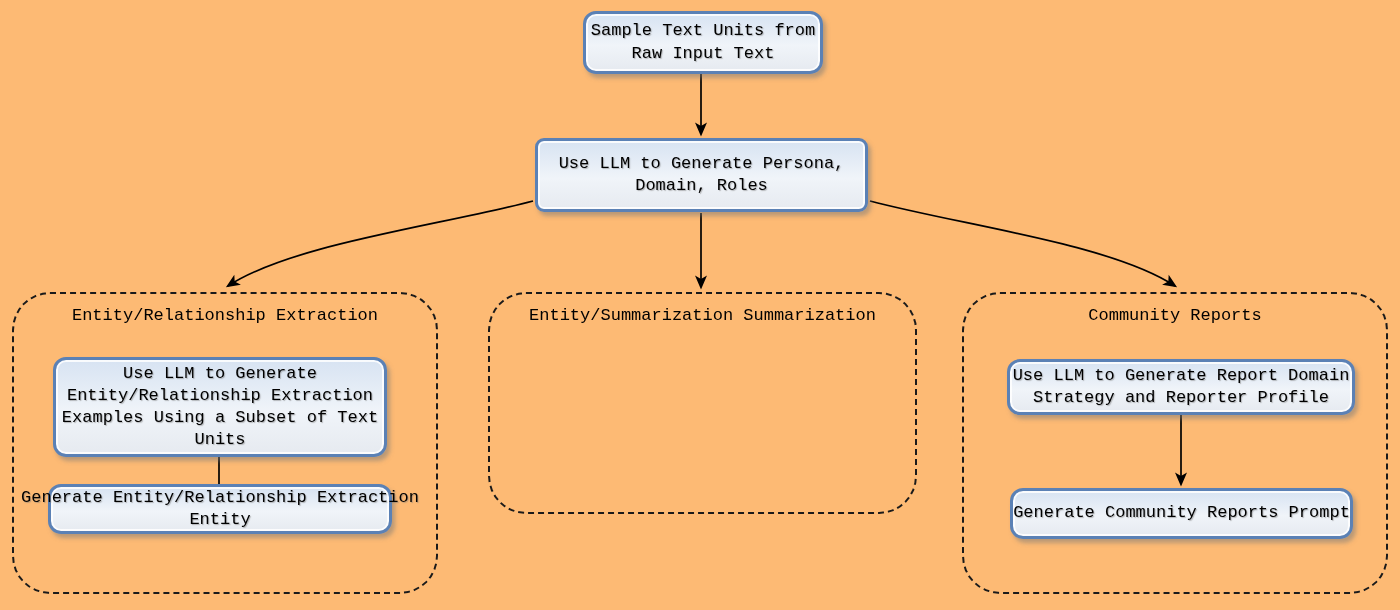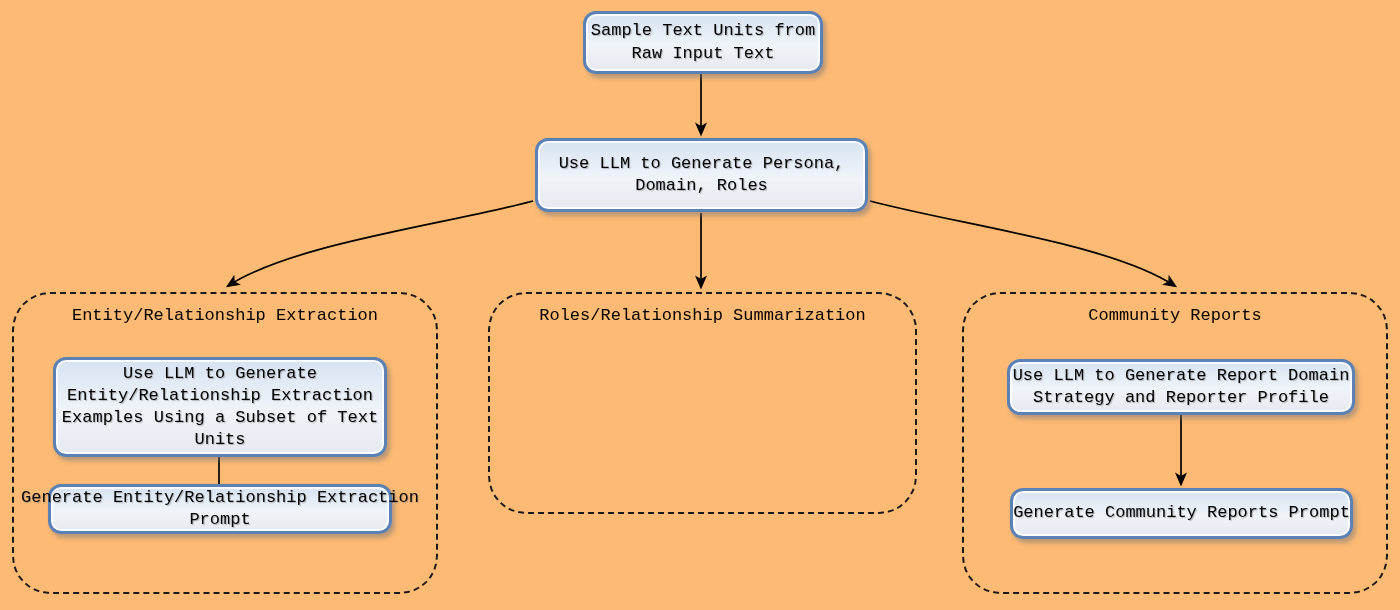--- a/index.html
+++ b/index.html
@@ -27,21 +27,21 @@
     position:absolute;box-sizing:border-box;
     border:2px dashed var(--container-border,#1a1a1a);
     border-radius:38px;background:transparent;
   }
   .group-label{
     position:absolute;top:12px;left:0;width:100%;
     text-align:center;font-size:17px;white-space:nowrap;
   }
   
   #n-sample          {left:583px;top:11px;  width:240px;height:63px;}
-  #n-persona         {left:535px;top:138px; width:333px;height:74px;}
+  #n-persona         {left:535px;top:138px; width:333px;height:74px;border-radius:9px;}
   #g-extraction      {left:12px; top:292px; width:426px;height:302px;}
   #n-extract-examples{left:53px; top:357px; width:334px;height:100px;border-radius:13px;}
   #n-extract-prompt  {left:48px; top:484px; width:344px;height:50px;}
   #g-summarization   {left:488px;top:292px; width:429px;height:222px;}
   #n-summ-prompt     {left:513px;top:359px; width:379px;height:56px;}
   #g-community       {left:962px;top:292px; width:426px;height:302px;}
   #n-report-ranking  {left:1007px;top:359px;width:348px;height:56px;}
   #n-community-prompt{left:1010px;top:488px;width:343px;height:51px;}
 </style>
 </head>
@@ -77,25 +77,25 @@
     <div class="group-label">Entity/Relationship Extraction</div>
   </div>
   <div class="node" id="n-extract-examples">
     <span class="ln">Use LLM to Generate</span>
     <span class="ln">Entity/Relationship Extraction</span>
     <span class="ln">Examples Using a Subset of Text</span>
     <span class="ln">Units</span>
   </div>
   <div class="node" id="n-extract-prompt">
     <span class="ln">Generate Entity/Relationship Extraction</span>
-    <span class="ln">Prompt</span>
+    <span class="ln">Entity</span>
   </div>
 
   <div class="group" id="g-summarization">
-    <div class="group-label">Roles/Relationship Summarization</div>
+    <div class="group-label">Entity/Summarization Summarization</div>
   </div>
 
   <div class="group" id="g-community">
     <div class="group-label">Community Reports</div>
   </div>
   <div class="node" id="n-report-ranking">
     <span class="ln">Use LLM to Generate Report Domain</span>
     <span class="ln">Strategy and Reporter Profile</span>
   </div>
   <div class="node" id="n-community-prompt">

